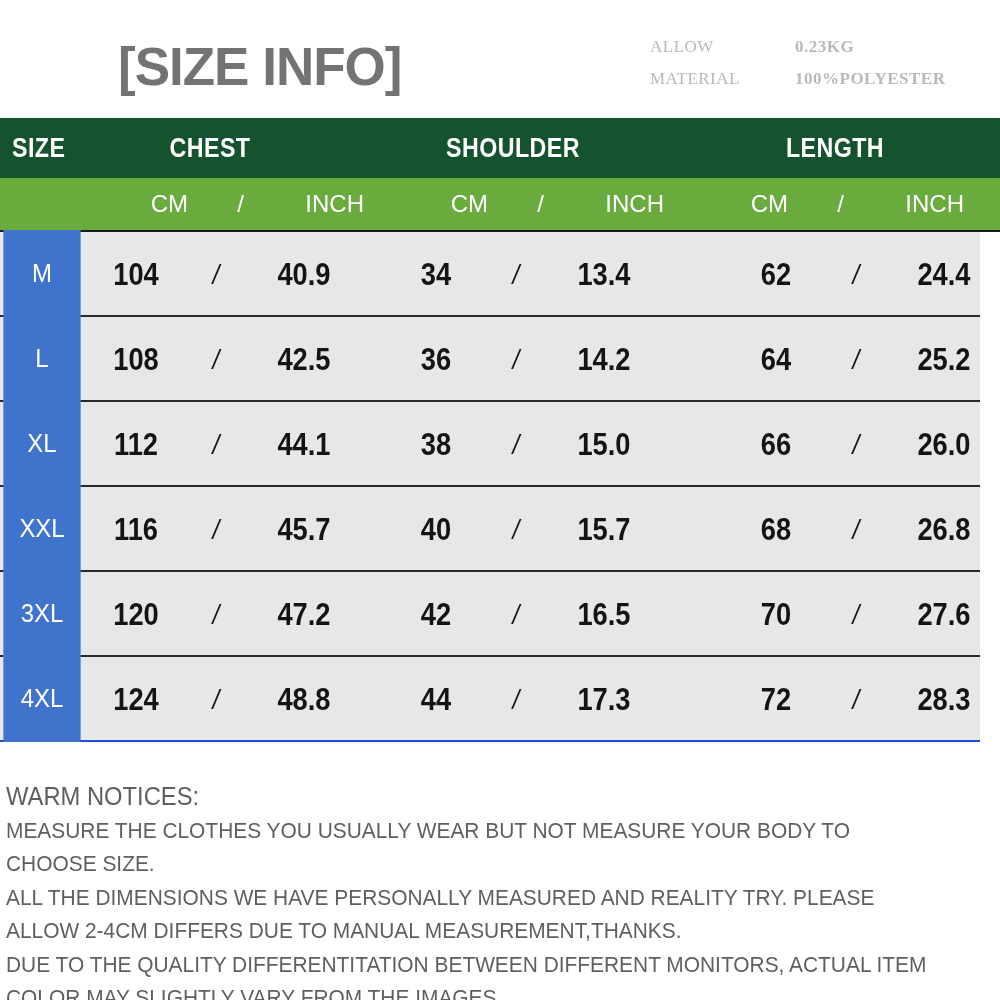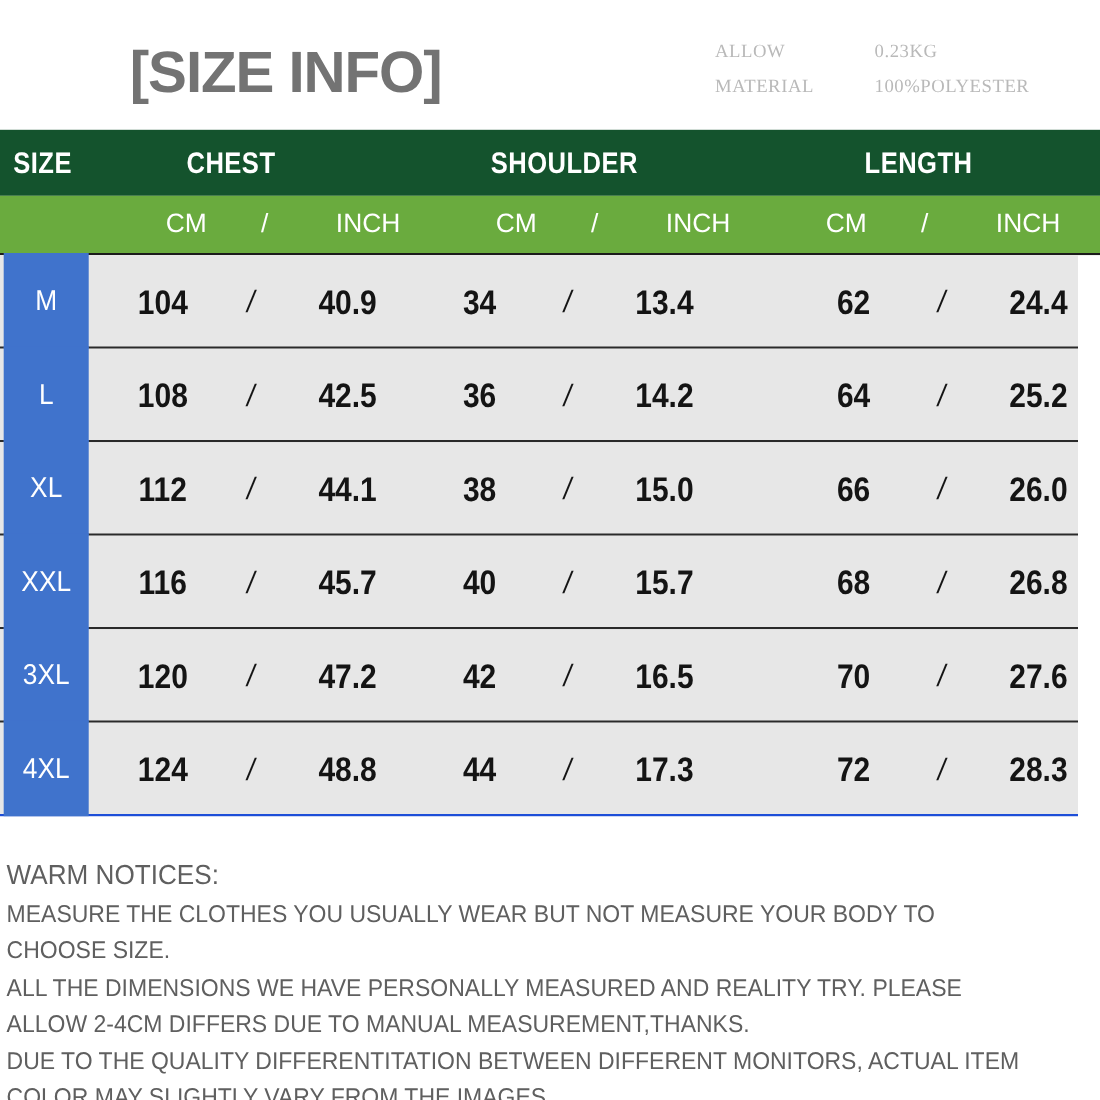--- a/index.html
+++ b/index.html
@@ -48,20 +48,21 @@
     height: 32px;
   }
   .spec-key {
     width: 145px;
     text-align: left;
     white-space: nowrap;
   }
   .spec-val {
     text-align: center;
     white-space: nowrap;
+    font-weight: bold;
   }
 
   
   .hdr-bar {
     position: relative;
     height: 60px;
     background: #14532d;
   }
   .hdr-cell {
     position: absolute;
@@ -152,21 +153,21 @@
     color: #141414;
     font-size: 31px;
     font-weight: 700;
     font-family: "Liberation Sans", sans-serif;
     text-align: center;
     transform: scaleX(0.88);
   }
   .m-cm    { width: 104px; }
   .m-slash { width: 56px; font-weight: 400 !important; font-size: 28px !important; font-style: italic; }
   .m-inch  { width: 120px; }
-  .mg-chest    { left: 96px; justify-content: space-between;  }
+  .mg-chest    { left: 84px; justify-content: space-between;  }
   .mg-shoulder { left: 384px; }
   .mg-length   { left: 724px; }
 
   
   .notices {
     position: relative;
     padding: 14px 0 0 6px;
     background: #ffffff;
     margin-top: 24px;
   }

